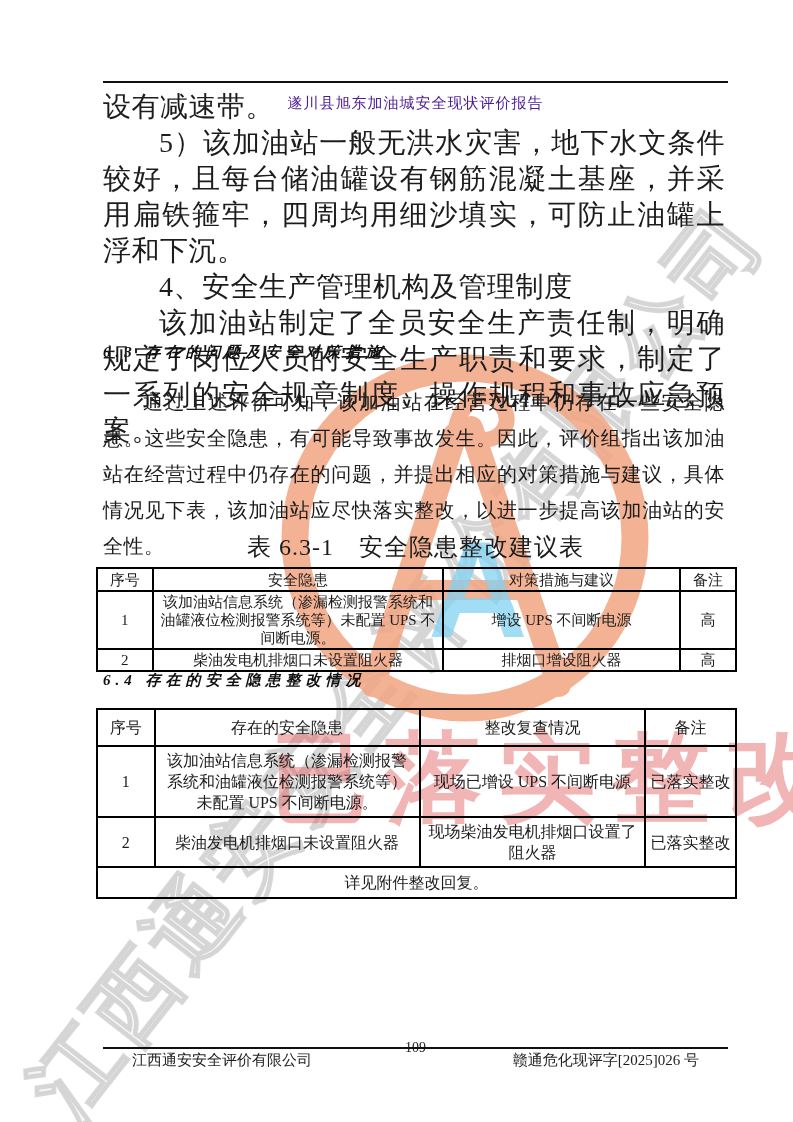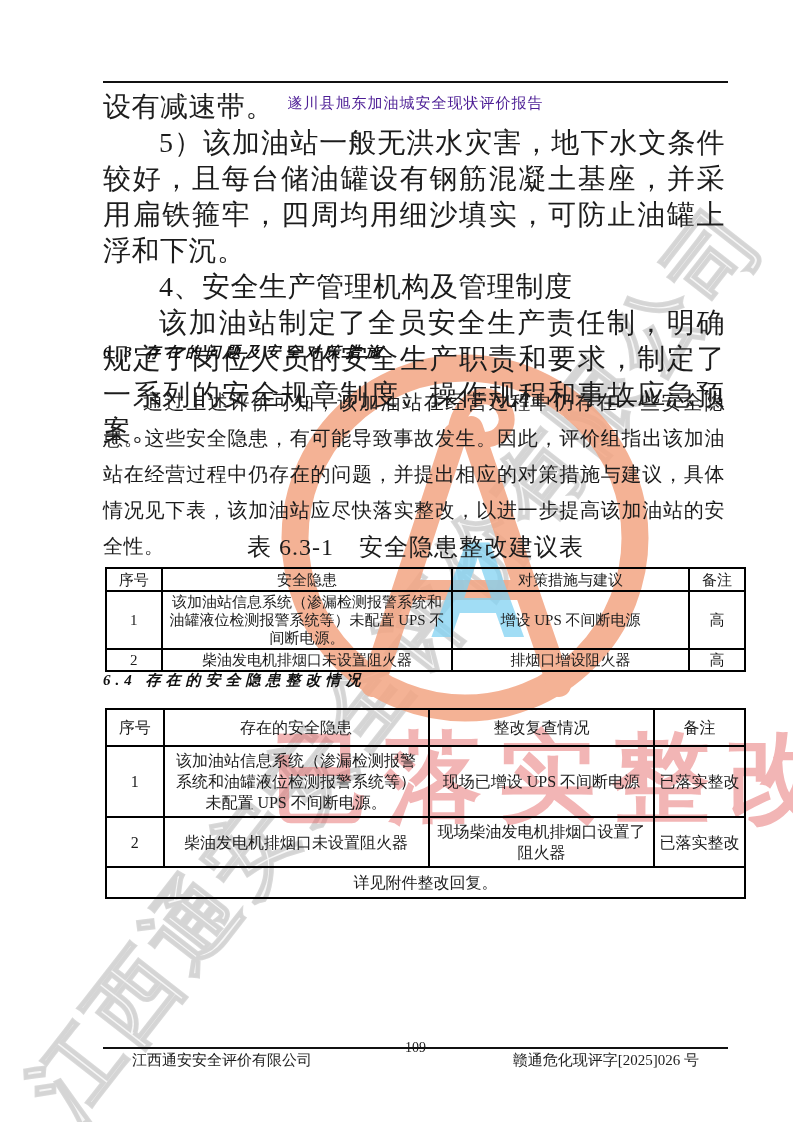--- a/index.html
+++ b/index.html
@@ -44,21 +44,21 @@
   .sec-heading { position:absolute; left:103px; width:625px;
     font-size:15px; font-weight:bold; font-style:italic; letter-spacing:5px; color:#111; }
   .h63 { top:343px; }
   .h64 { top:671px; }
   .p63 { position:absolute; left:103px; top:384px; width:622px;
     font-size:20px; line-height:36px; text-align:justify; text-justify:inter-character;
     letter-spacing:0.5px; }
   .p63 p { text-indent:2em; }
   .tbl-caption { position:absolute; left:103px; top:531px; width:625px;
     text-align:center; font-size:24px; letter-spacing:1px; }
-  table { position:absolute; left:105px; width:641px; border-collapse:collapse; table-layout:fixed;
+  table { position:absolute; left:96px; width:641px; border-collapse:collapse; table-layout:fixed;
     text-align:center; }
   table, th, td { border:2px solid #000; }
   th { font-weight:normal; }
   .tbl1 { top:567px; font-size:15px; line-height:18px; }
   .tbl1 th, .tbl1 td { padding:1px 3px; vertical-align:middle; }
   .tbl1 .hdr-row { height:23px; }
   .tbl1 .row-1 { height:57px; }
   .tbl1 .row-2 { height:21px; }
   .tbl2 { top:708px; font-size:16px; line-height:21px; }
   .tbl2 th, .tbl2 td { padding:3px 4px; vertical-align:middle; }

